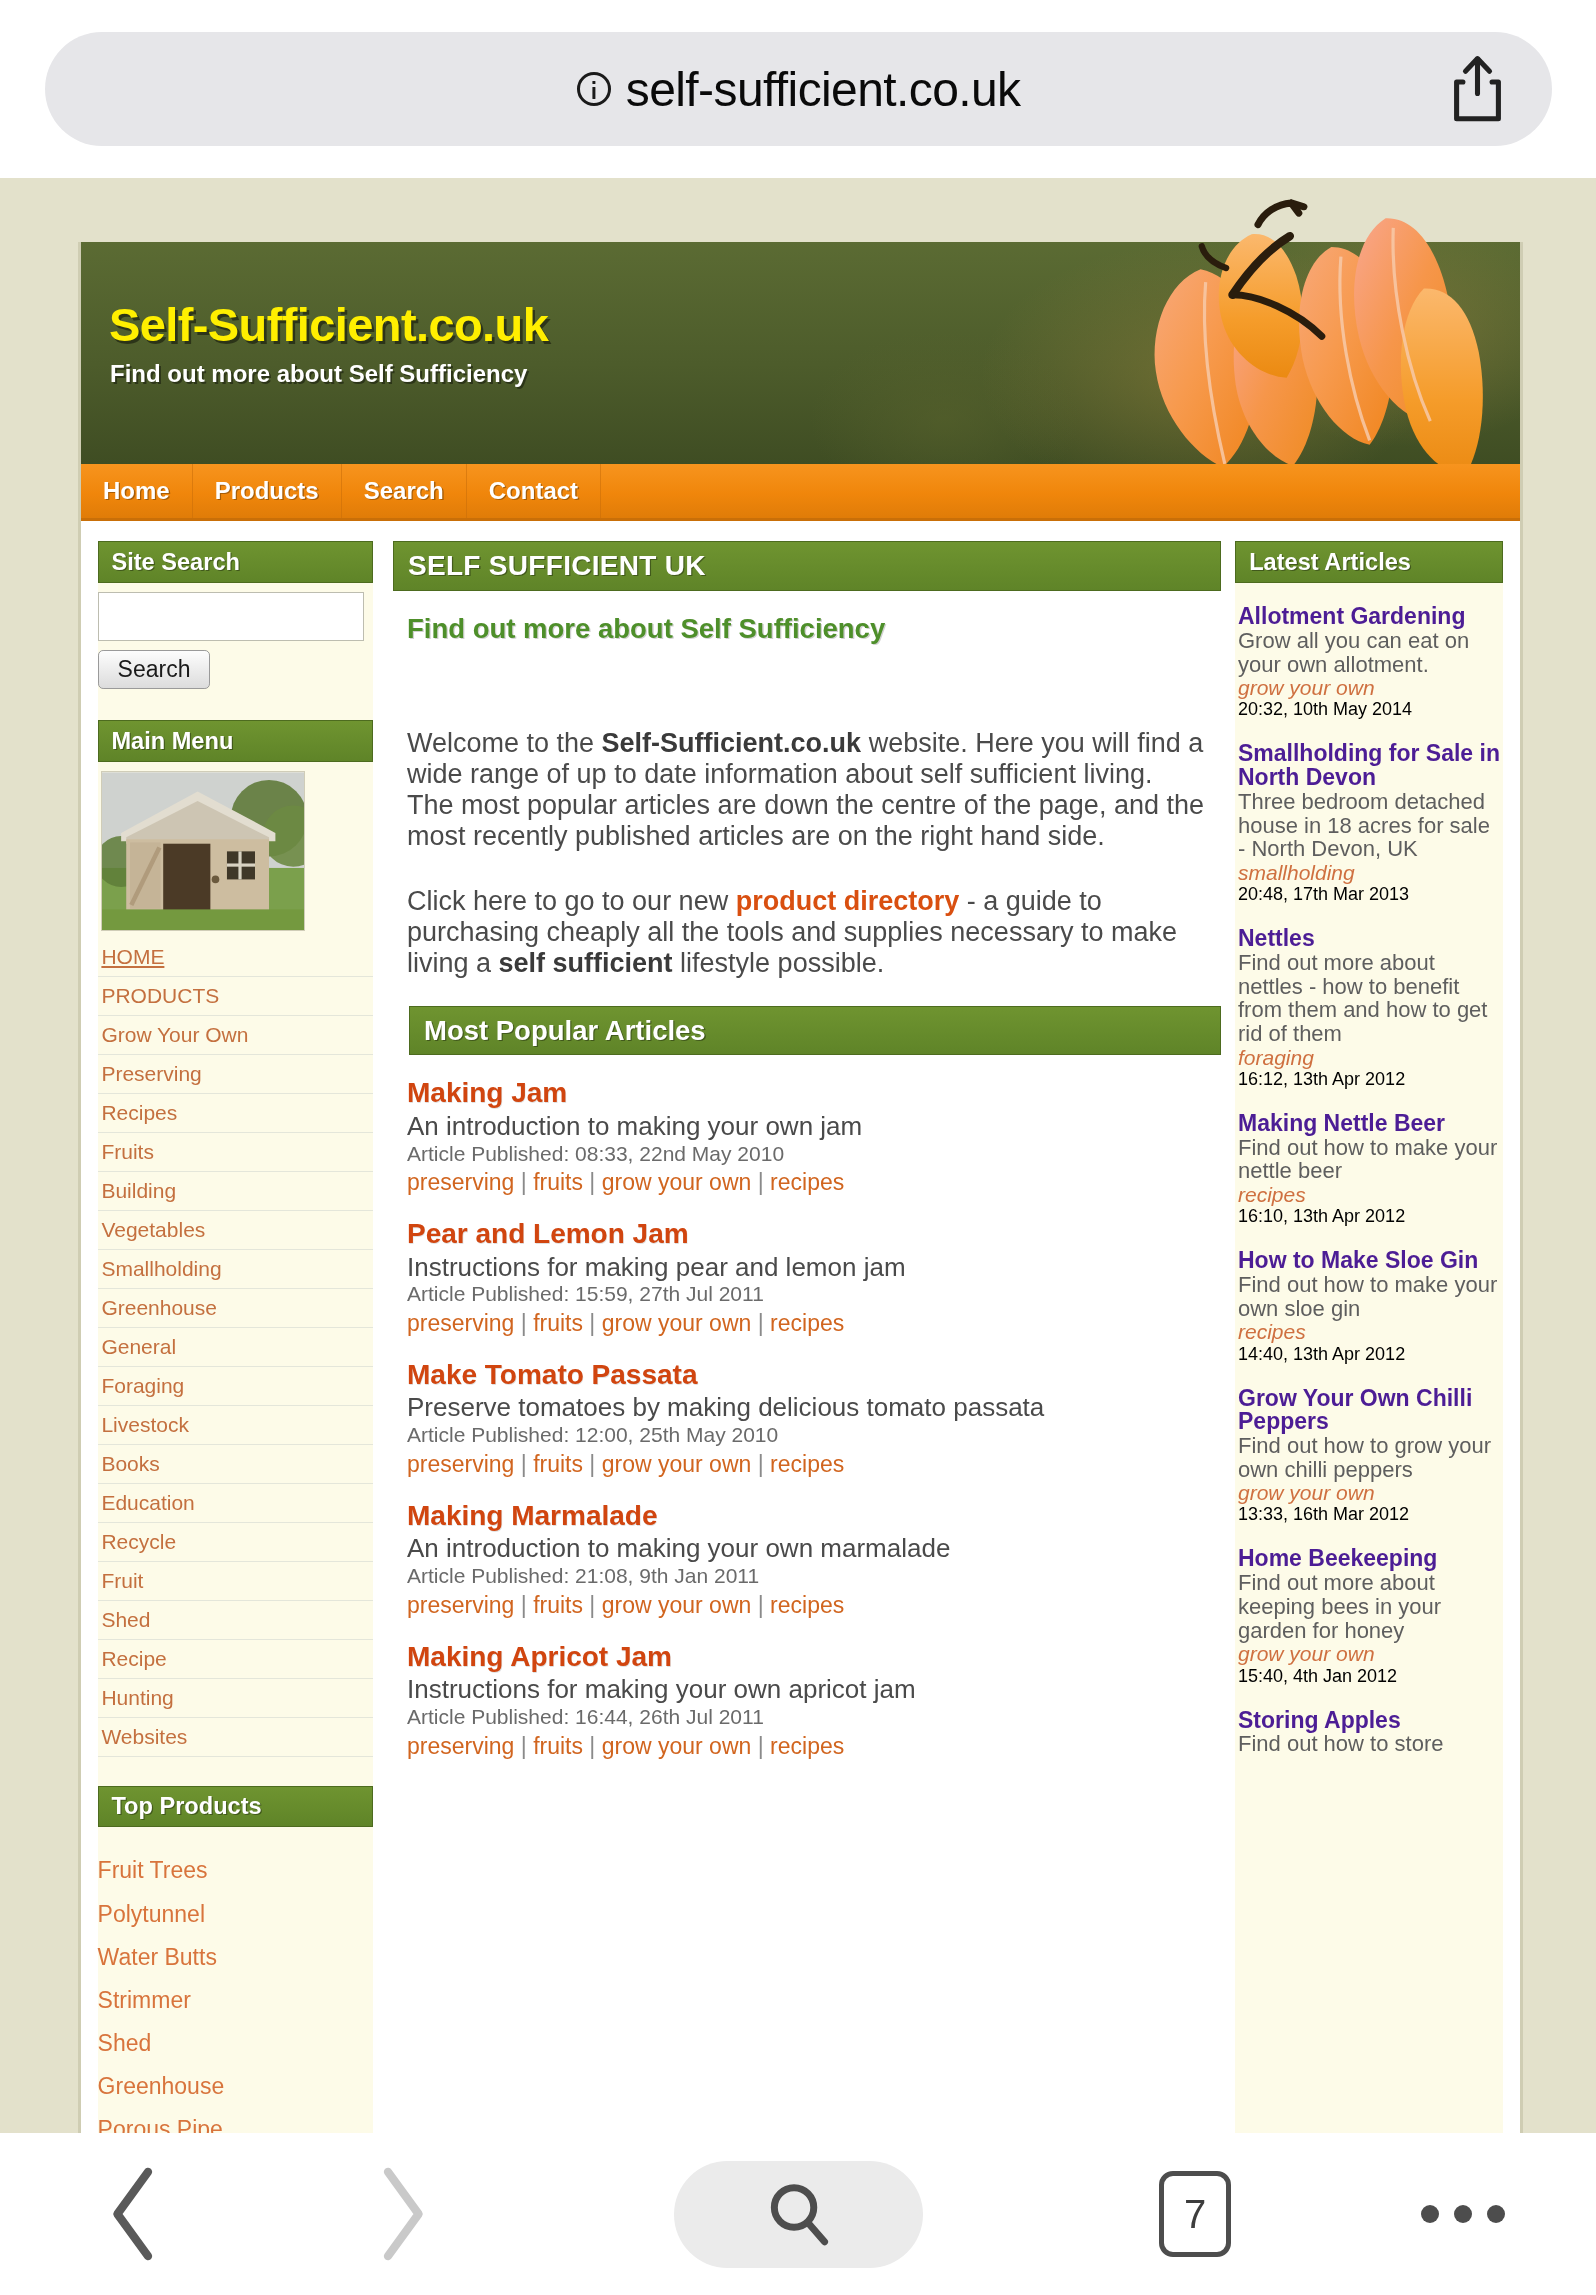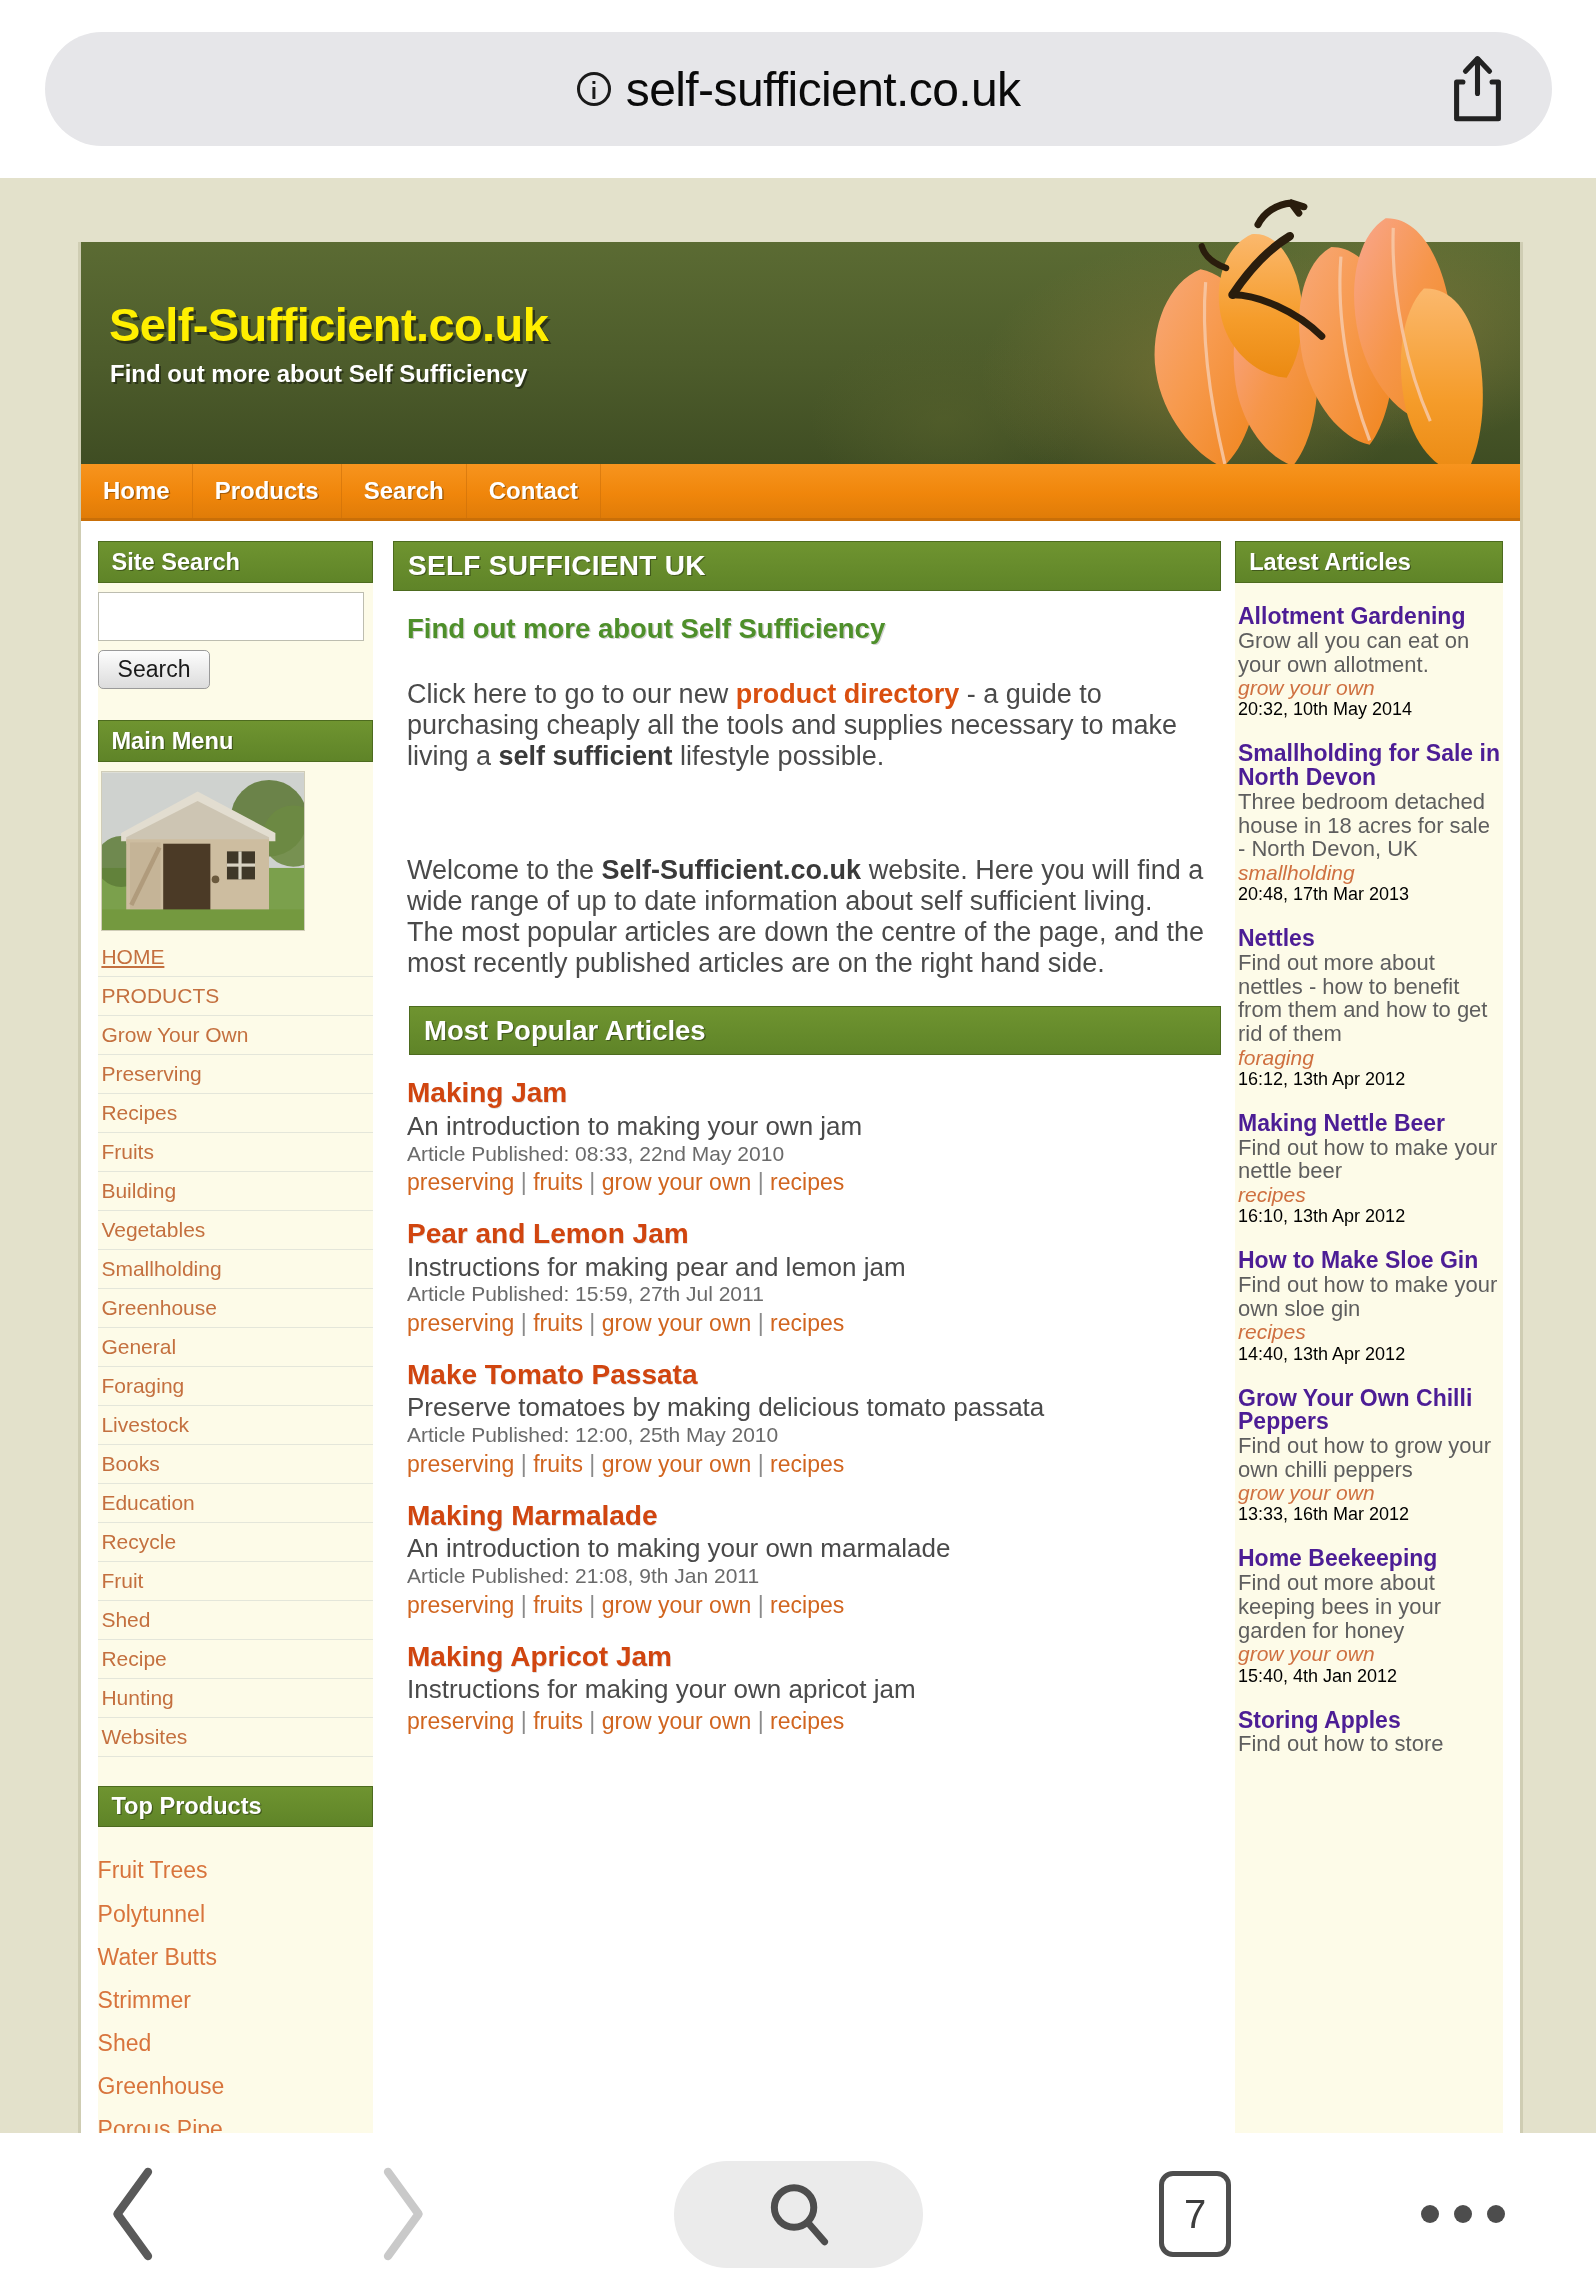--- a/index.html
+++ b/index.html
@@ -415,27 +415,27 @@
               <li><span class="product-link">Greenhouse</span></li>
               <li><span class="product-link">Porous Pipe</span></li>
             </ul>
           </div>
         </div>
 
         <div id="col-main">
           <div id="main-title">SELF SUFFICIENT UK</div>
           <div id="main-subtitle">Find out more about Self Sufficiency</div>
 
-          <div class="body-para" style="margin-top:34px">
-            <span>Click here to go to our new </span><a class="inline-link">product directory</a><span> - a guide to purchasing cheaply all the tools and supplies necessary to make living a </span><b>self sufficient</b><span> lifestyle possible.</span>
-          </div>
-
           <div class="body-para" style="margin-top:83px">
             <span>Welcome to the </span><b>Self-Sufficient.co.uk</b><span> website. Here you will find a wide range of up to date information about self sufficient living.</span><br>
             <span>The most popular articles are down the centre of the page, and the most recently published articles are on the right hand side.</span>
+          </div>
+
+          <div class="body-para" style="margin-top:34px">
+            <span>Click here to go to our new </span><a class="inline-link">product directory</a><span> - a guide to purchasing cheaply all the tools and supplies necessary to make living a </span><b>self sufficient</b><span> lifestyle possible.</span>
           </div>
 
           <div id="popular-header">Most Popular Articles</div>
 
           <div class="article">
             <div class="article-title">Making Jam</div>
             <div class="article-desc">An introduction to making your own jam</div>
             <div class="article-meta">Article Published: 08:33, 22nd May 2010</div>
             <div class="article-tags">
               <span>preserving</span><span class="sep"> | </span><span>fruits</span><span class="sep"> | </span><span>grow your own</span><span class="sep"> | </span><span>recipes</span>
@@ -465,20 +465,21 @@
             <div class="article-desc">An introduction to making your own marmalade</div>
             <div class="article-meta">Article Published: 21:08, 9th Jan 2011</div>
             <div class="article-tags">
               <span>preserving</span><span class="sep"> | </span><span>fruits</span><span class="sep"> | </span><span>grow your own</span><span class="sep"> | </span><span>recipes</span>
             </div>
           </div>
 
           <div class="article">
             <div class="article-title">Making Apricot Jam</div>
             <div class="article-desc">Instructions for making your own apricot jam</div>
+            <div class="article-meta">Article Published: 16:44, 26th Jul 2011</div>
             <div class="article-tags">
               <span>preserving</span><span class="sep"> | </span><span>fruits</span><span class="sep"> | </span><span>grow your own</span><span class="sep"> | </span><span>recipes</span>
             </div>
           </div>
         </div>
 
         <div id="col-right">
           <div class="panel-header">Latest Articles</div>
 
           <div class="latest-item">

